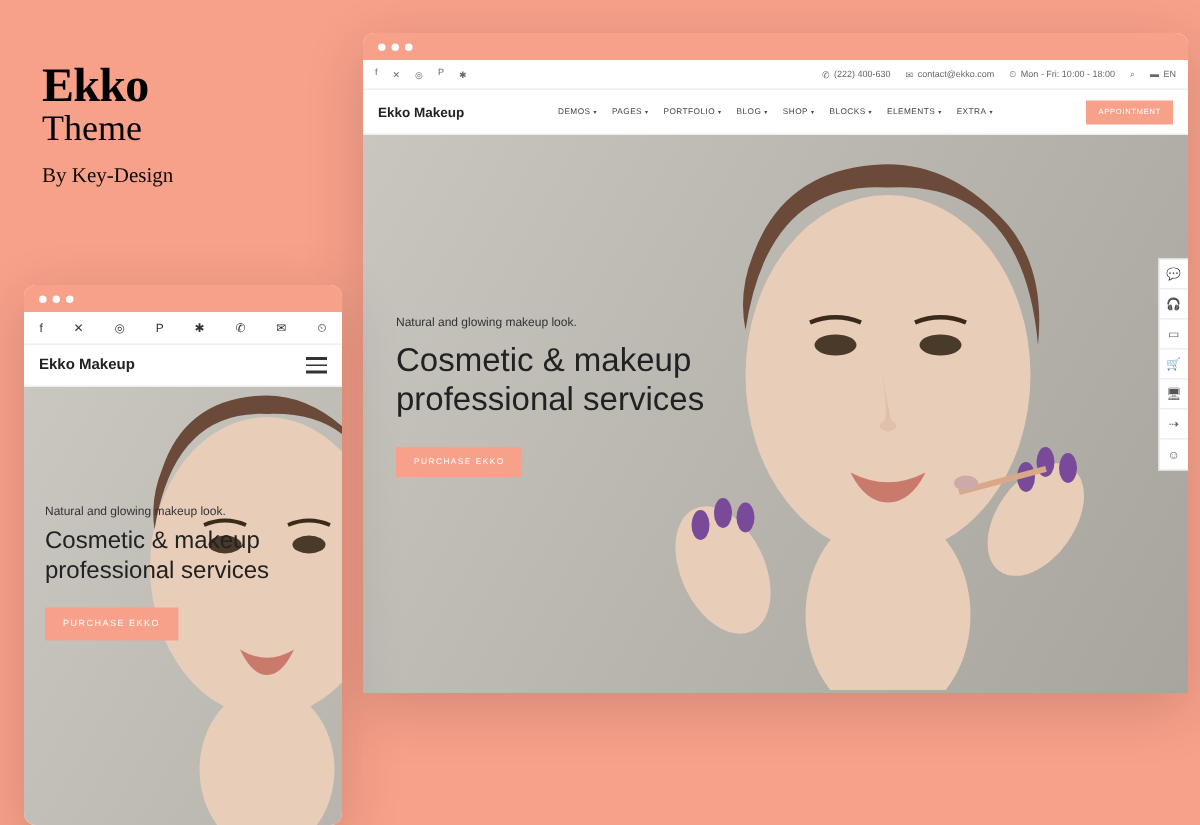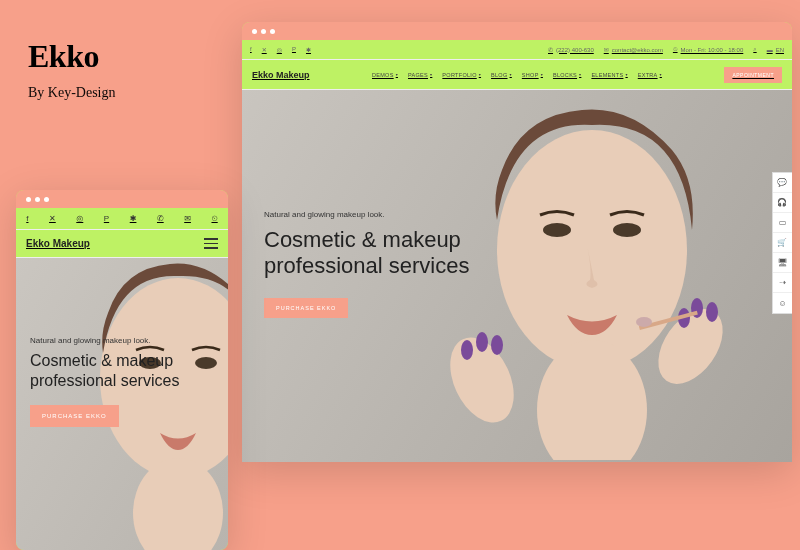--- a/index.html
+++ b/index.html
@@ -3,21 +3,21 @@
 <meta charset="utf-8">
 <style>
 * { margin: 0; padding: 0; box-sizing: border-box; }
 body { font-family: -apple-system, BlinkMacSystemFont, 'Segoe UI', sans-serif; width: 800px; height: 550px; background: #f7a08a; overflow: hidden; }
 
 .promo-title { position: absolute; left: 28px; top: 38px; color: #000000; font-family: Liberation Serif, serif; }
 .promo-title h1 { font-size: 32px; font-weight: 600; letter-spacing: -0.5px; }
 .promo-title h2 { font-size: 24px; font-weight: 300; margin-top: -2px; }
 .promo-title p { font-size: 14px; margin-top: 10px; opacity: 0.95; }
 
-.browser-window { position: absolute; background: #bef264; border-radius: 8px 8px 0 0; box-shadow: 0 10px 40px rgba(0,0,0,0.15); overflow: hidden; text-decoration: underline; }
+.browser-window { position: absolute; background: #ffffff; border-radius: 8px 8px 0 0; box-shadow: 0 10px 40px rgba(0,0,0,0.15); overflow: hidden; }
 .browser-window.desktop { left: 242px; top: 22px; width: 550px; height: 440px; }
 .browser-window.mobile { left: 16px; top: 190px; width: 212px; height: 360px; border-radius: 8px; }
 
 .browser-bar { height: 18px; background: #f7a08a; display: flex; align-items: center; padding-left: 10px; gap: 4px; }
 .browser-bar .dot { width: 5px; height: 5px; border-radius: 50%; background: #fff; }
 
 
 .desktop .topbar { height: 20px; border-bottom: 1px solid #eee; display: flex; align-items: center; font-size: 6px; color: #666; padding: 0 8px; }
 .desktop .topbar .social { display: flex; gap: 10px; }
 .desktop .topbar .social span { cursor: pointer; }
@@ -58,20 +58,21 @@
 .mobile .hero .btn { display: inline-block; margin-top: 14px; background: #f7a08a; color: #fff; font-size: 6px; padding: 8px 12px; letter-spacing: 1px; cursor: pointer; }
 
 
 .face svg { width: 100%; height: 100%; }
 </style>
 </head>
 <body>
 
 <div class="promo-title">
   <h1>Ekko</h1>
+  <h2>Theme</h2>
   <p>By Key-Design</p>
 </div>
 
 <div class="browser-window desktop">
   <div class="browser-bar">
     <div class="dot"></div>
     <div class="dot"></div>
     <div class="dot"></div>
   </div>
 

